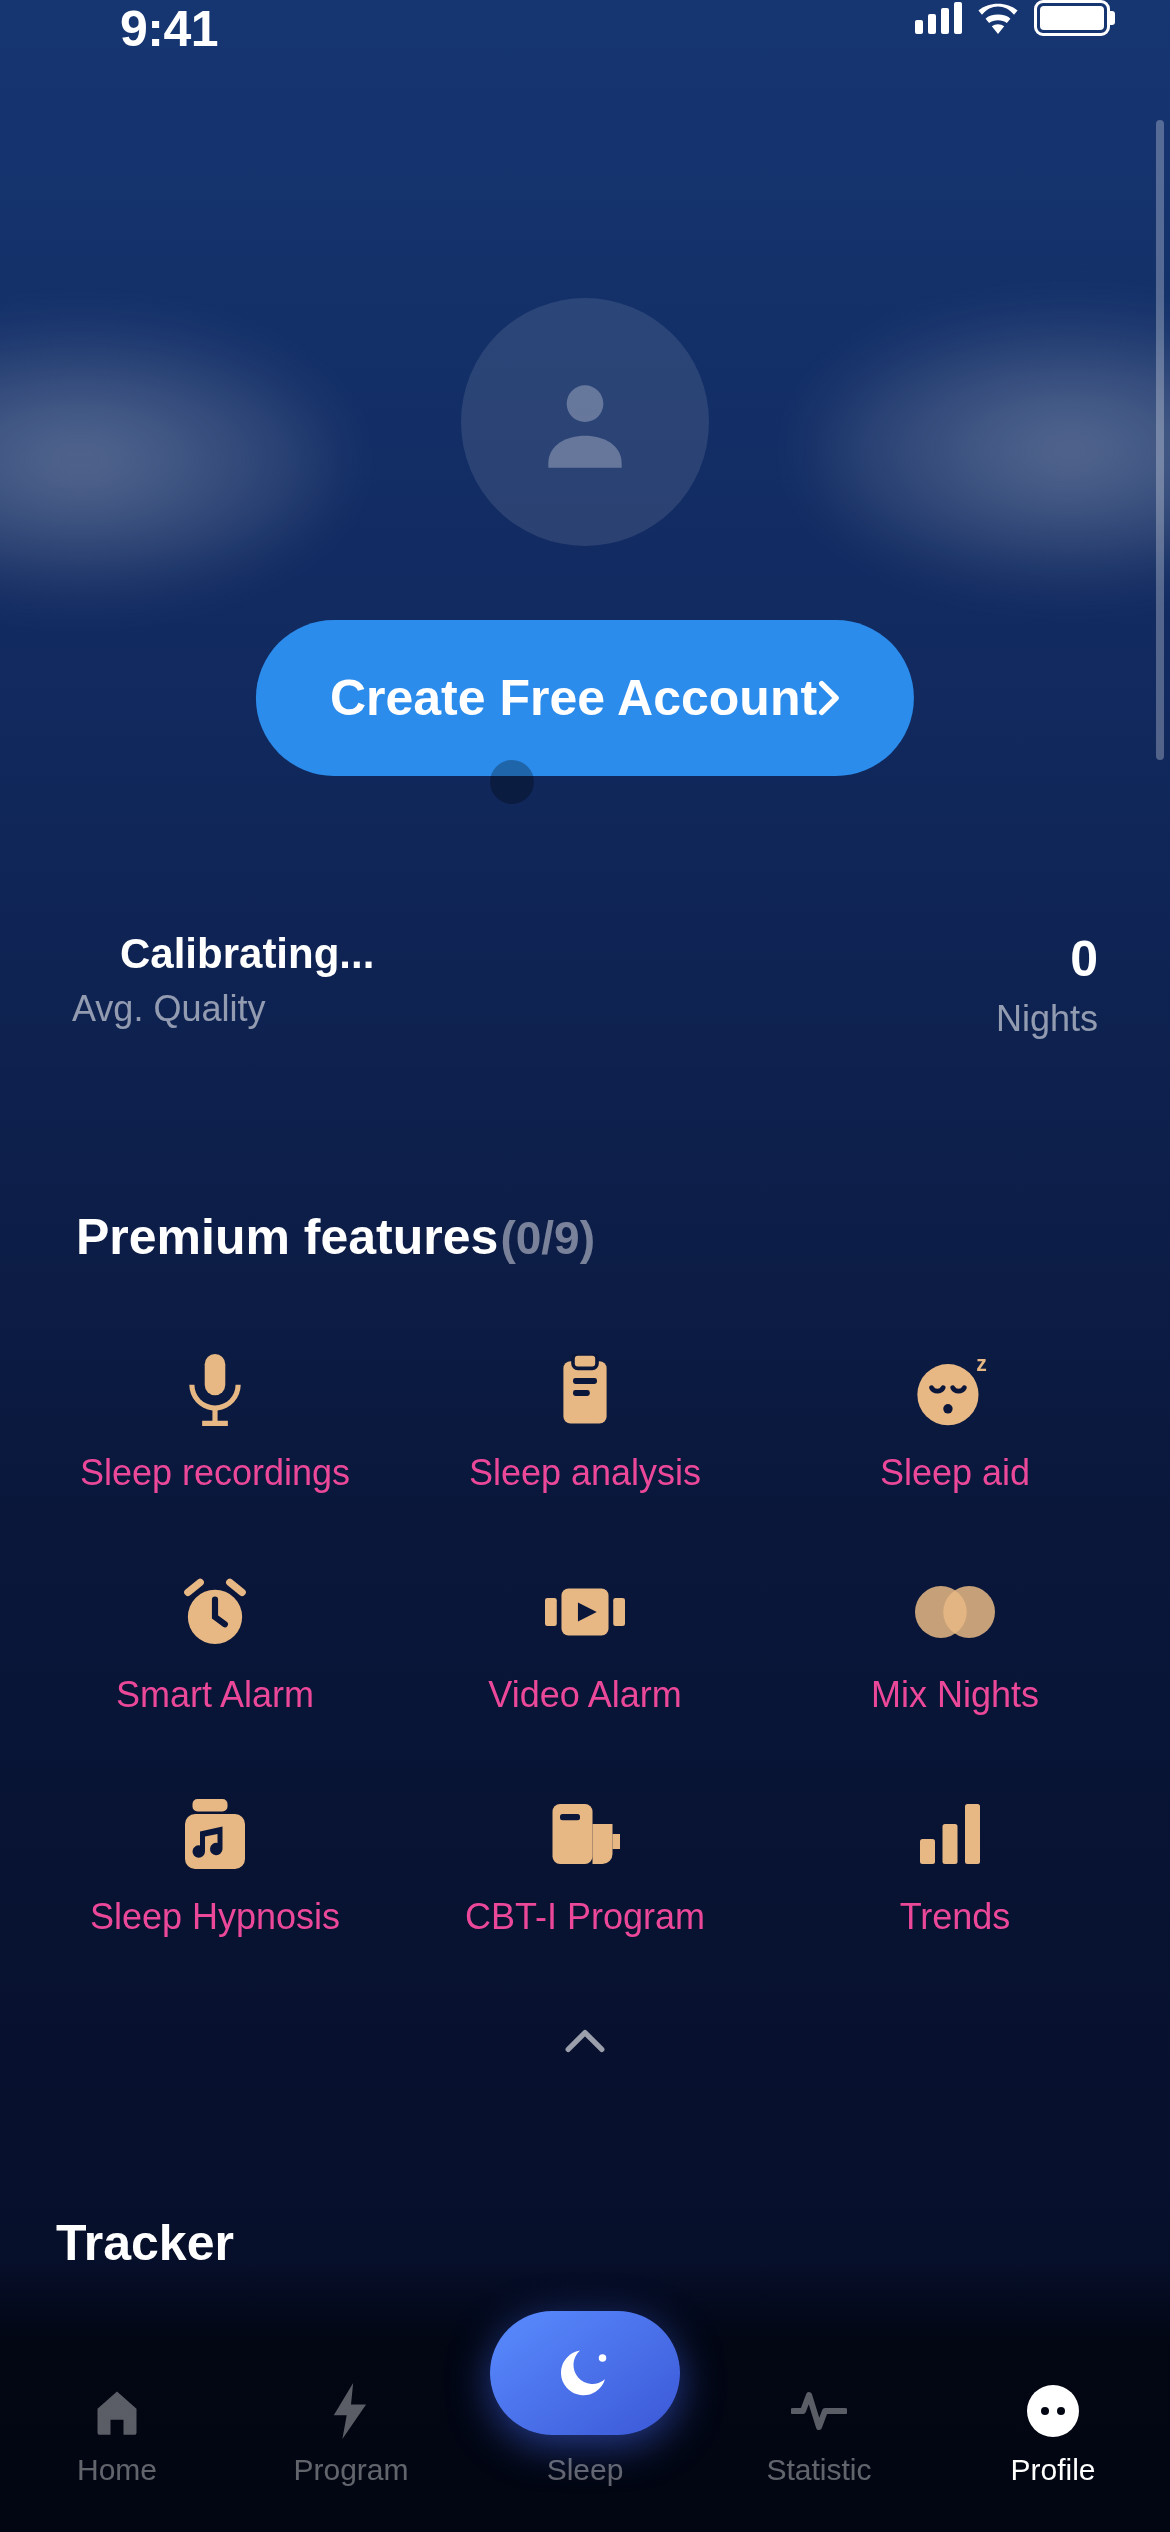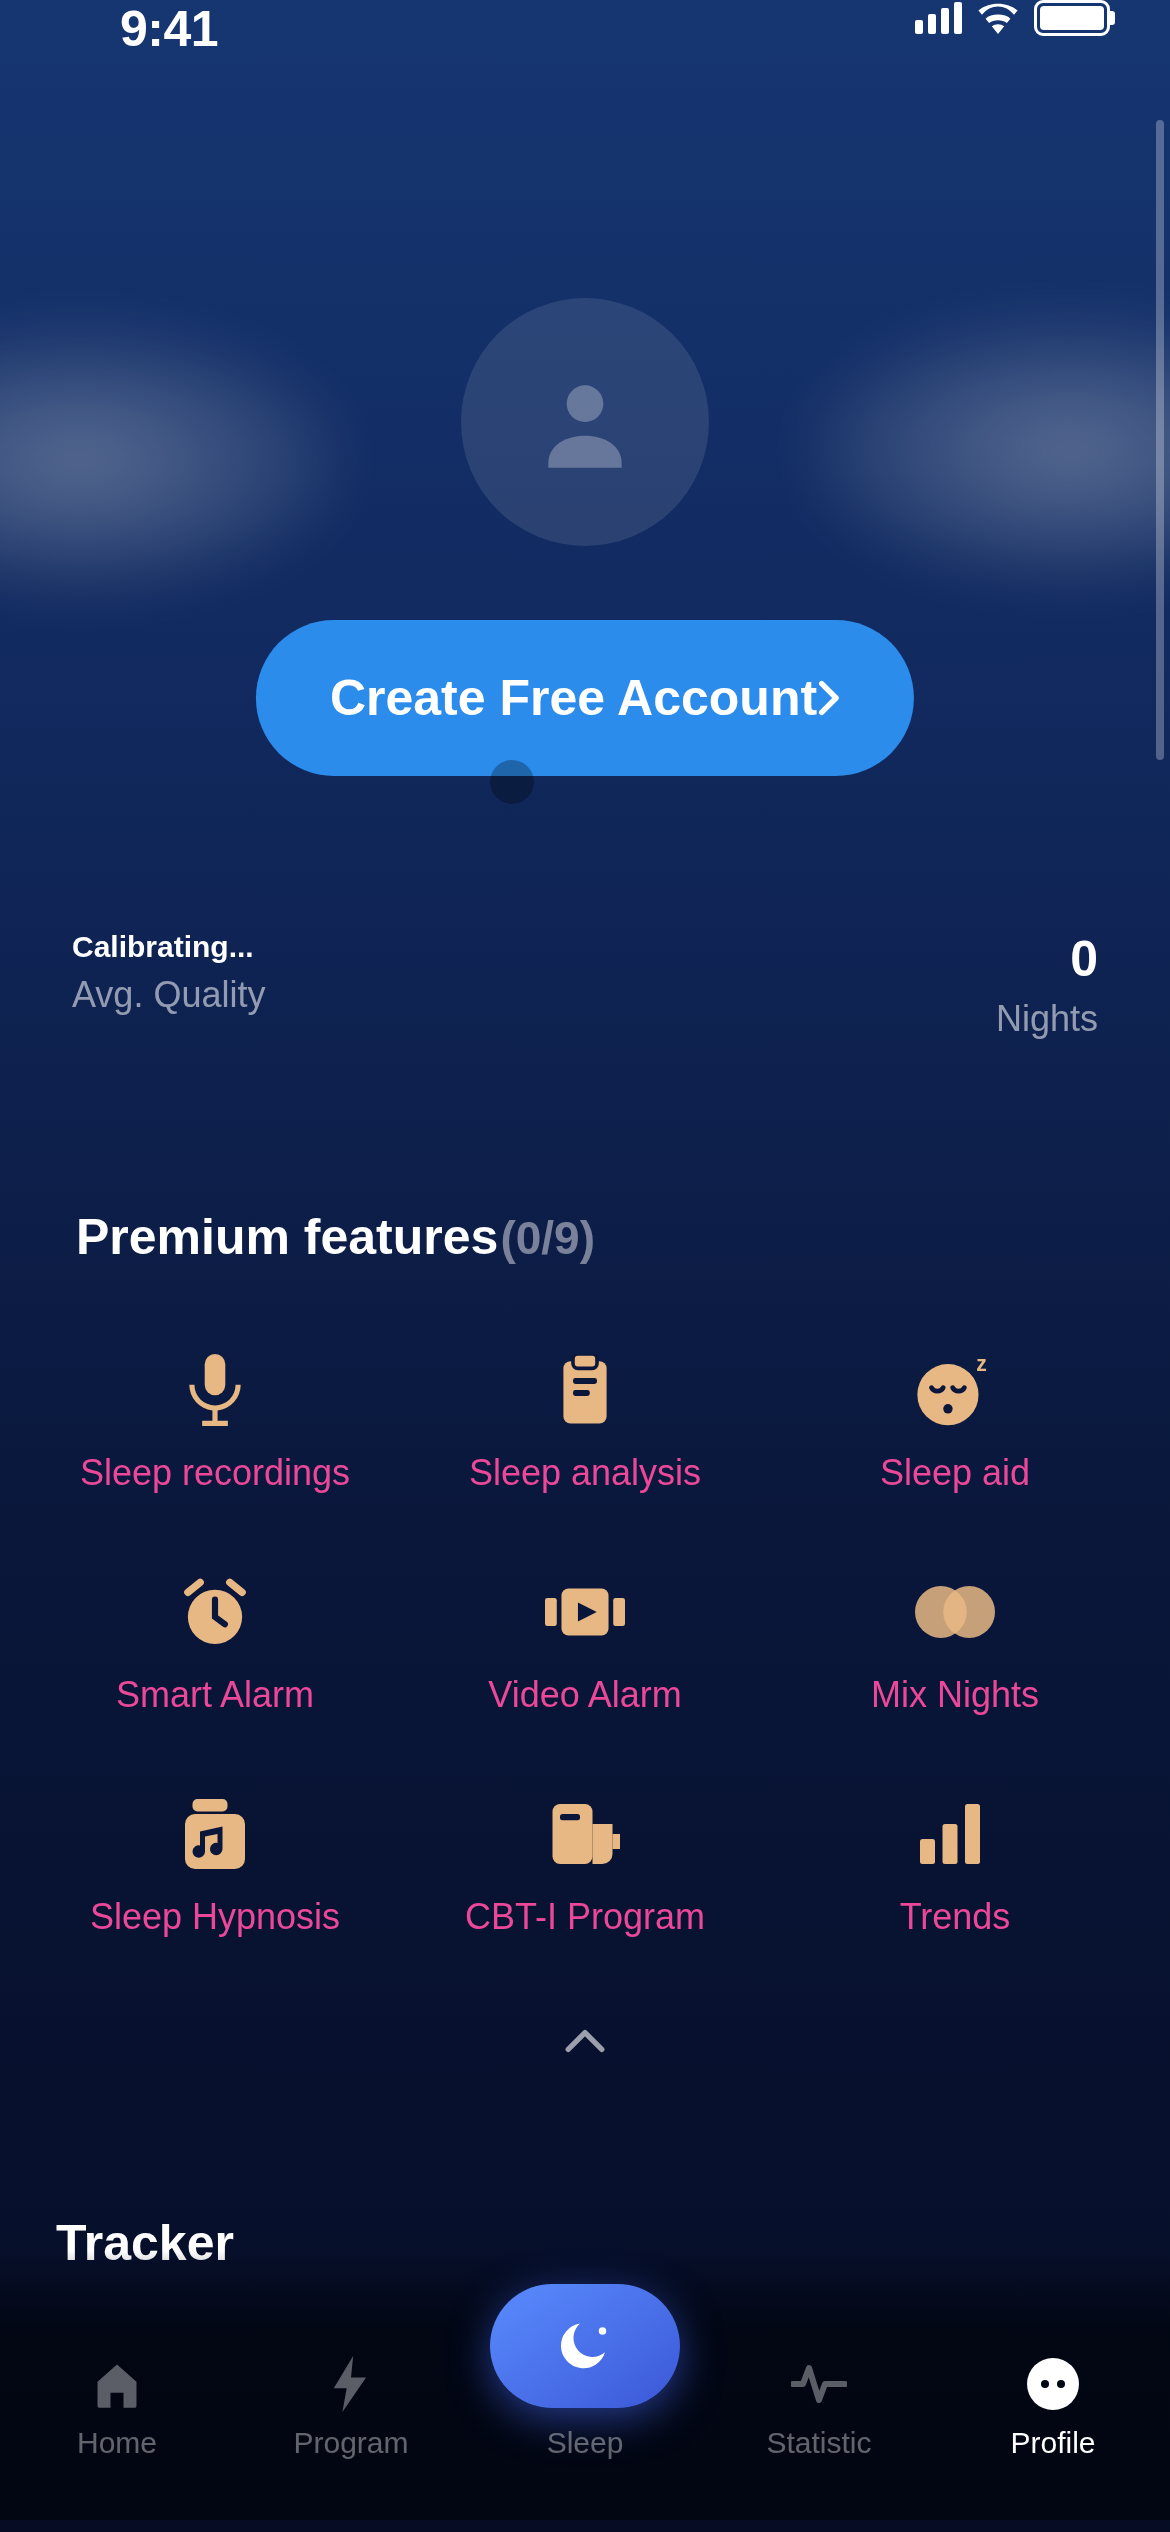--- a/index.html
+++ b/index.html
@@ -113,23 +113,23 @@
     color:rgba(255,255,255,0.6);
   }
 
   .tracker-title{
     position:absolute; top:2214px; left:56px;
     font-size:50px; font-weight:800;
   }
 
   
   .tab-bar{
-    position:absolute; bottom:12px; left:0; right:0; height:270px;
+    position:absolute; bottom:0; left:0; right:0; height:270px;
     background:linear-gradient(180deg,rgba(0,0,0,0) 0%,rgba(2,6,18,0.92) 30%,#020612 100%);
-    display:flex; align-items:flex-end; padding-bottom:60px;justify-content:flex-end;
+    display:flex; align-items:flex-end; padding-bottom:45px;justify-content:flex-end;
   }
   .tab-item{
     flex:1; display:flex; flex-direction:column; align-items:center; gap:12px;
   }
   .tab-icon{ width:60px; height:60px; display:flex; align-items:center; justify-content:center;}
   .tab-label{ font-size:30px; color:rgba(255,255,255,0.38); font-weight:500;}
   .tab-item.active .tab-label{ color:#fff; }
   .tab-item.dim .tab-icon{ opacity:0.35; }
   .tab-item.active .tab-icon{ opacity:1; }
   .sleep-pill{
@@ -190,21 +190,21 @@
   <div class="cta-chevron">
     <svg width="22" height="36" viewBox="0 0 12 20" fill="none" stroke="#fff" stroke-width="3" stroke-linecap="round" stroke-linejoin="round">
         <path d="M2 2l8 8-8 8"></path>
       </svg>
   </div>
 </div>
 <div class="dot-under"></div>
 
 <div class="stats-row">
   <div class="stat">
-    <div class="stat-value" style="font-size:30px;">Calibrating...</div>
+    <div class="stat-value" style="font-size:42px;margin-left:48px;">Calibrating...</div>
     <div class="stat-label">Avg. Quality</div>
   </div>
   <div class="stat">
     <div class="stat-value">0</div>
     <div class="stat-label">Nights</div>
   </div>
 </div>
 
 <div class="section-title">
   <span>Premium features</span>

